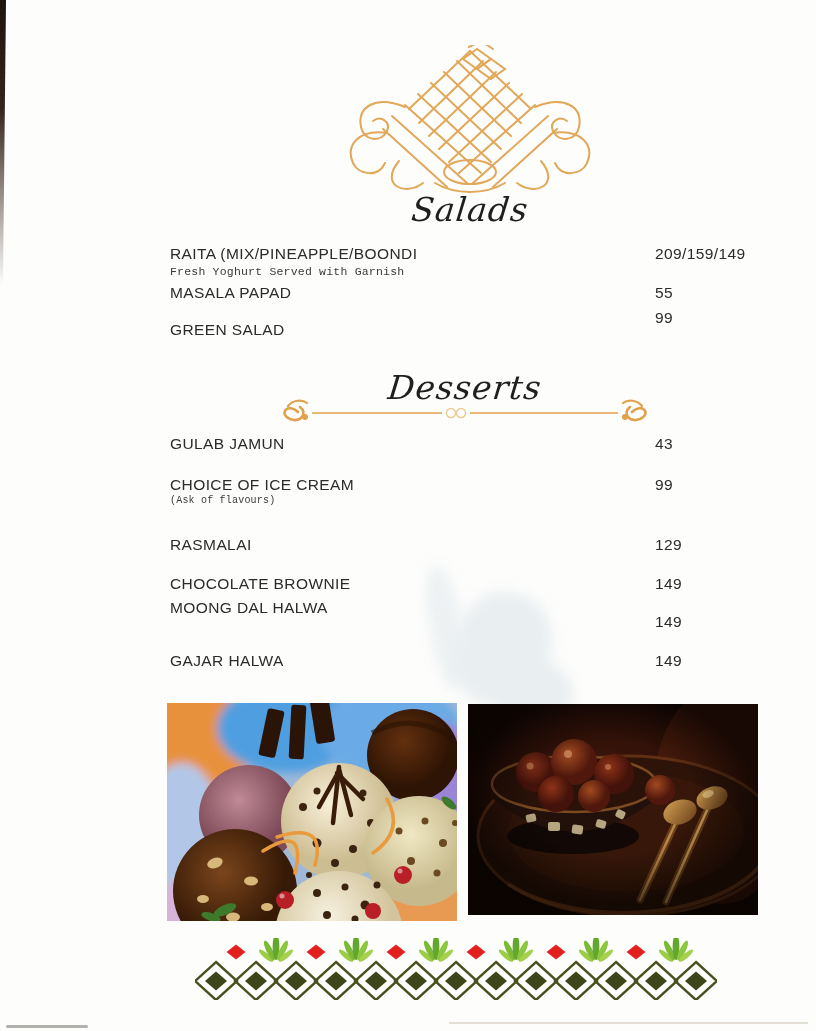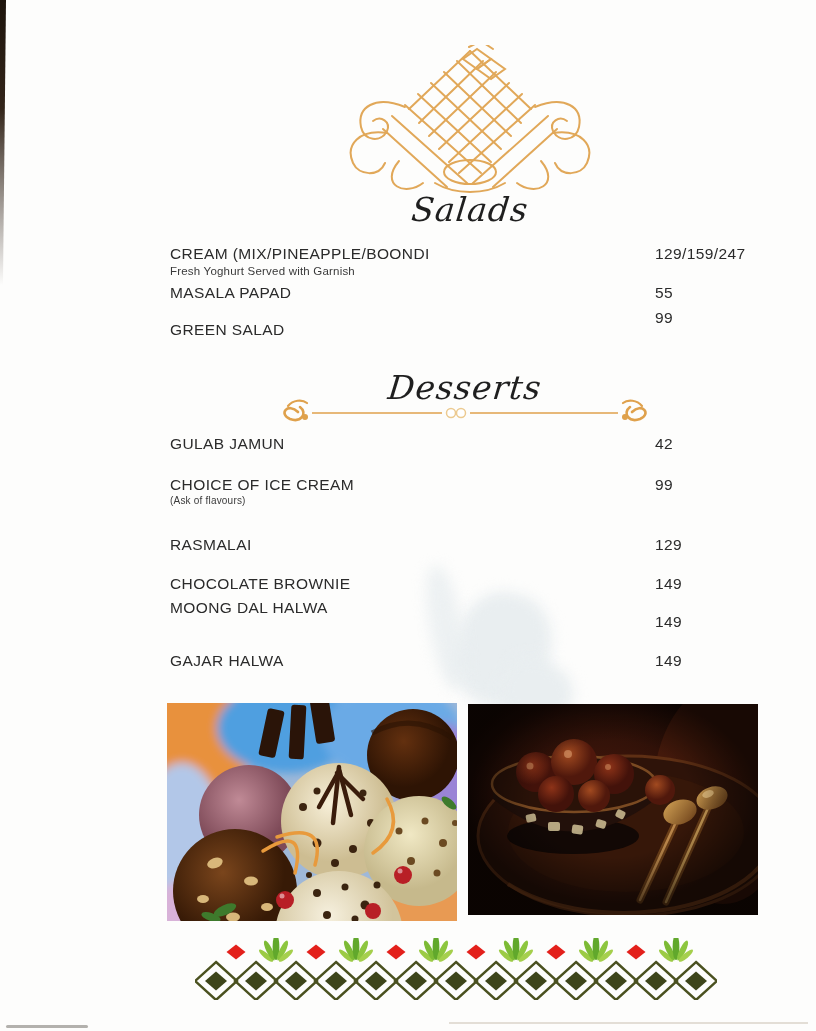--- a/index.html
+++ b/index.html
@@ -28,21 +28,21 @@
     letter-spacing:1px;transform:skewX(-6deg);
   }
   .nm,.pr{
     position:absolute;font-size:15.5px;font-weight:500;
     letter-spacing:.4px;color:#2b2b2b;white-space:nowrap;
   }
   .nm{left:170px;}
   .pr{left:655px;}
   .ds{
     position:absolute;left:170px;font-size:11.5px;color:#3a3a3a;
-    letter-spacing:.2px;white-space:nowrap;
+    letter-spacing:.2px;white-space:nowrap;font-family:Liberation Mono, monospace;
   }
   .orn{position:absolute;}
   .photo{position:absolute;overflow:hidden;}
   .photo svg{display:block;}
 </style>
 </head>
 <body>
 
 <div class="page">
 
@@ -82,22 +82,22 @@
         <path d="M218 88 C 246 84, 260 100, 252 118 C 246 131, 226 132, 220 118"></path>
         <path d="M206 116 C 226 140, 200 152, 182 138"></path>
         <path d="M100 138 C 120 150, 150 150, 170 138"></path>
         <ellipse cx="135" cy="127" rx="26" ry="12"></ellipse>
       </g>
     </svg>
   </div>
 
   <div class="script-title" style="left:370px;top:190px;width:200px;">Salads</div>
 
-  <span class="nm" style="top:245px;">CREAM (MIX/PINEAPPLE/BOONDI</span>
-  <span class="pr" style="top:245px;">129/159/247</span>
+  <span class="nm" style="top:245px;">RAITA (MIX/PINEAPPLE/BOONDI</span>
+  <span class="pr" style="top:245px;">209/159/149</span>
   <span class="ds" style="top:265px;">Fresh Yoghurt Served with Garnish</span>
   <span class="nm" style="top:284px;">MASALA PAPAD</span>
   <span class="pr" style="top:284px;">55</span>
   <span class="nm" style="top:321px;">GREEN SALAD</span>
   <span class="pr" style="top:309px;">99</span>
 
   <div class="script-title" style="left:365px;top:368px;width:200px;">Desserts</div>
 
   <div class="orn" style="left:280px;top:398px;width:370px;height:30px;">
     <svg width="370" height="30" viewBox="0 0 370 30">
@@ -113,21 +113,21 @@
       <circle cx="171" cy="15" r="4.5" fill="#ffffff" stroke="#ecca90" stroke-width="1.5"></circle>
       <circle cx="181" cy="15" r="4.5" fill="#ffffff" stroke="#ecca90" stroke-width="1.5"></circle>
       <line x1="190" y1="15" x2="338" y2="15" stroke="#dfa14c" stroke-width="1.5"></line>
       <g transform="translate(354,14) scale(-1,1)">
           <use href="#curl"></use>
         </g>
     </svg>
   </div>
 
   <span class="nm" style="top:435px;">GULAB JAMUN</span>
-  <span class="pr" style="top:435px;">42</span>
+  <span class="pr" style="top:435px;">43</span>
   <span class="nm" style="top:476px;">CHOICE OF ICE CREAM</span>
   <span class="pr" style="top:476px;">99</span>
   <span class="ds" style="top:495px;font-size:10px;">(Ask of flavours)</span>
   <span class="nm" style="top:536px;">RASMALAI</span>
   <span class="pr" style="top:536px;">129</span>
   <span class="nm" style="top:575px;">CHOCOLATE BROWNIE</span>
   <span class="pr" style="top:575px;">149</span>
   <span class="nm" style="top:599px;">MOONG DAL HALWA</span>
   <span class="pr" style="top:613px;">149</span>
   <span class="nm" style="top:652px;">GAJAR HALWA</span>

